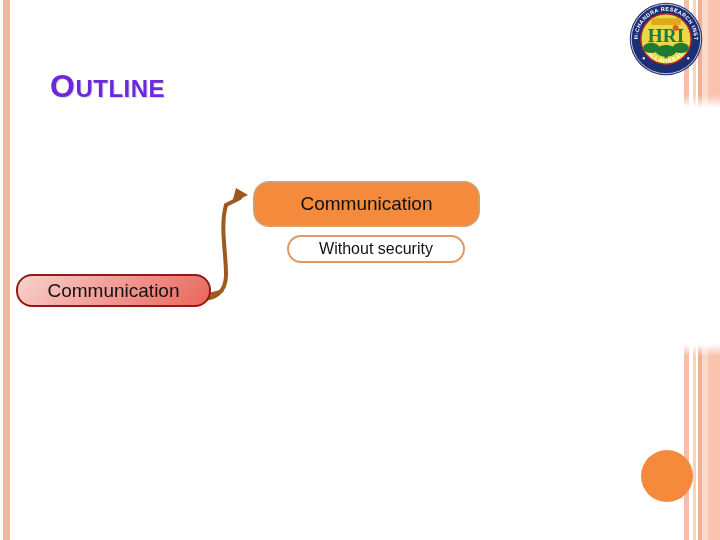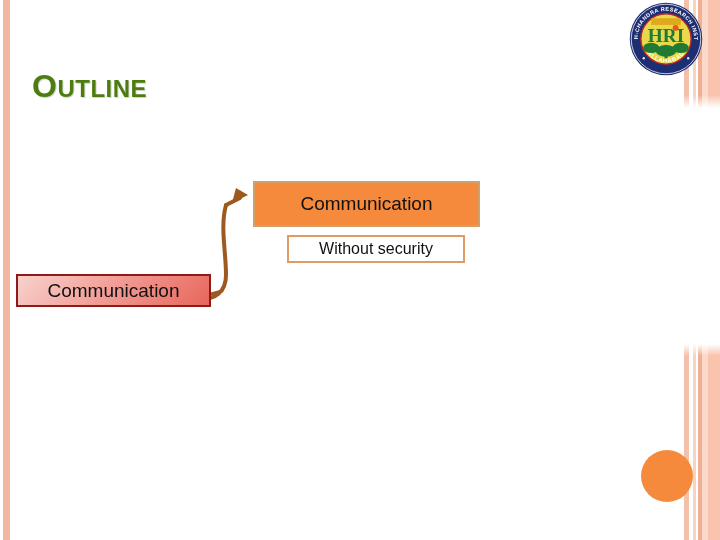--- a/index.html
+++ b/index.html
@@ -71,42 +71,43 @@
     position: absolute;
     left: 629px;
     top: 2px;
     width: 74px;
     height: 74px;
   }
 
   
   #page-title {
     position: absolute;
-    left: 32px;
+    left: 50px;
     top: 68px;
-    color: #4d7c0f;
+    color: #6d28d9;
     font-weight: bold;
     font-family: "Liberation Sans", sans-serif;
     letter-spacing: 0.5px;
     text-shadow: 1px 1px 0 rgba(160,160,160,0.45);
     white-space: nowrap;
   }
   #page-title .cap  { font-size: 32px; }
   #page-title .rest { font-size: 24px; }
 
   
   .node-box {
     position: absolute;
     box-sizing: border-box;
     display: flex;
     align-items: center;
     justify-content: center;
     color: #111111;
     font-family: "Liberation Sans", sans-serif;
     white-space: nowrap;
+    border-radius: 16px;
   }
 
   #box-comm-orange {
     left: 253px;
     top: 181px;
     width: 227px;
     height: 46px;
     background: #f58a3c;
     border: 2px solid #d3a06a;
     font-size: 19px;

